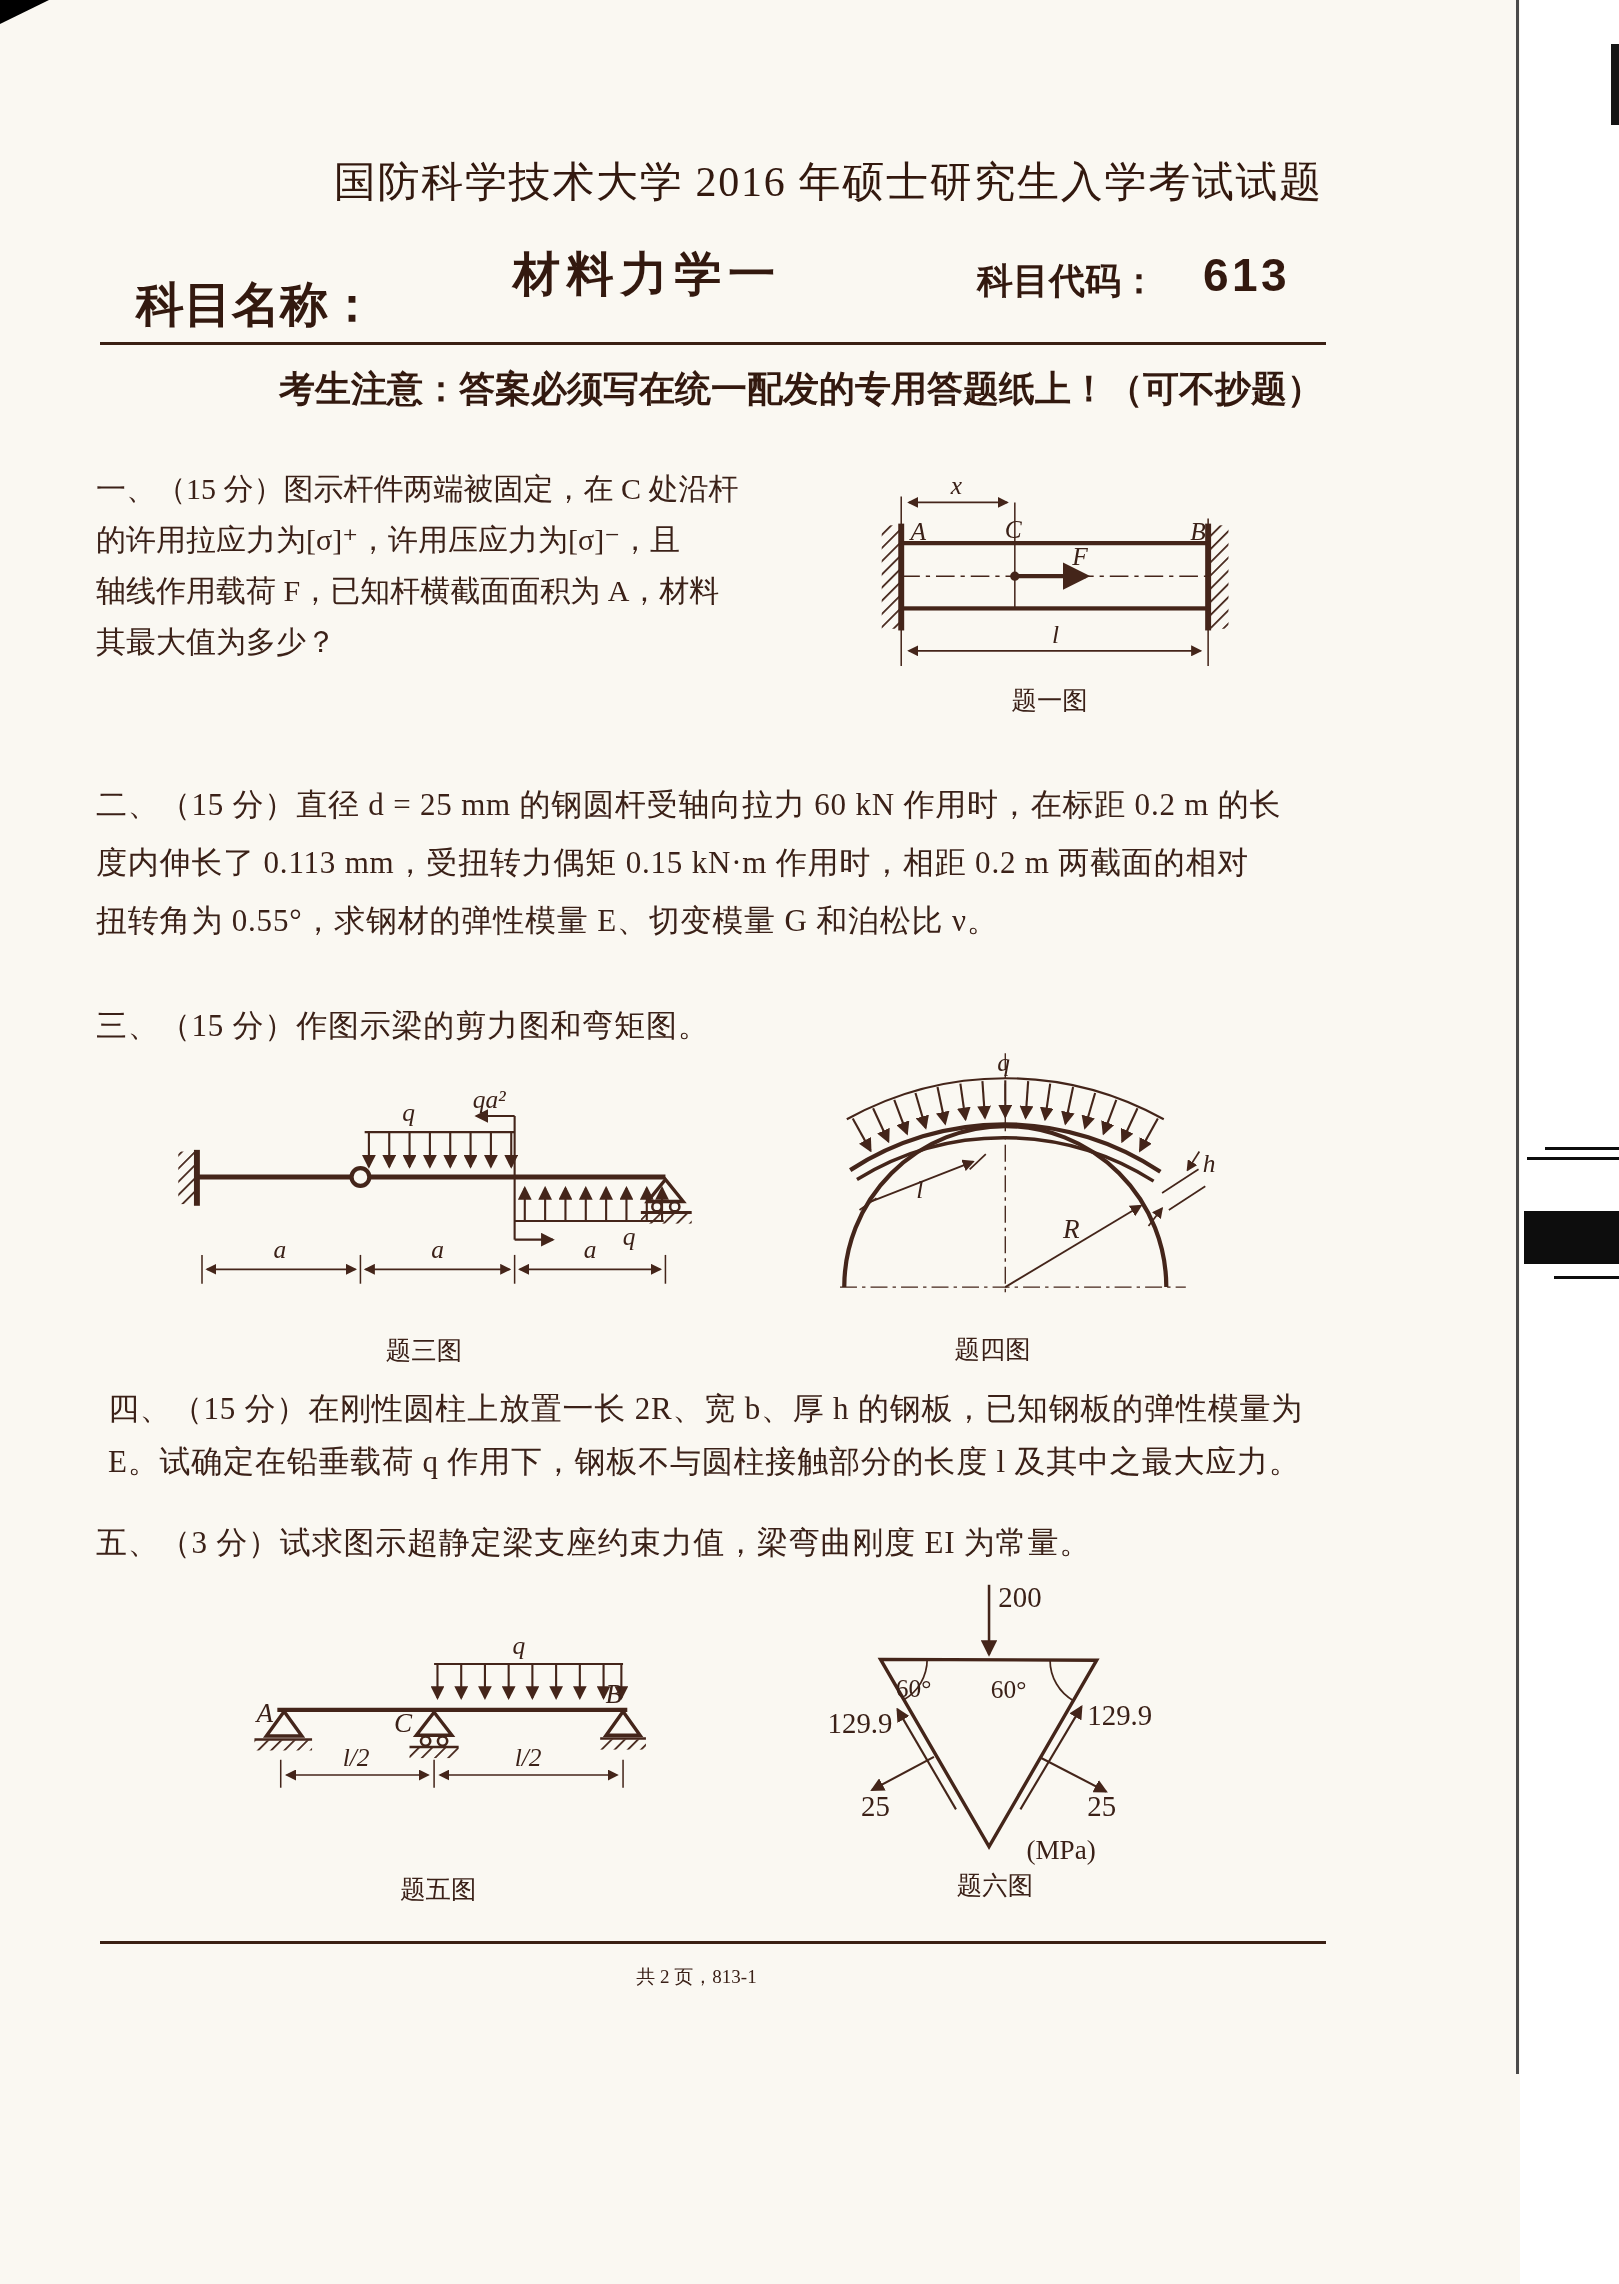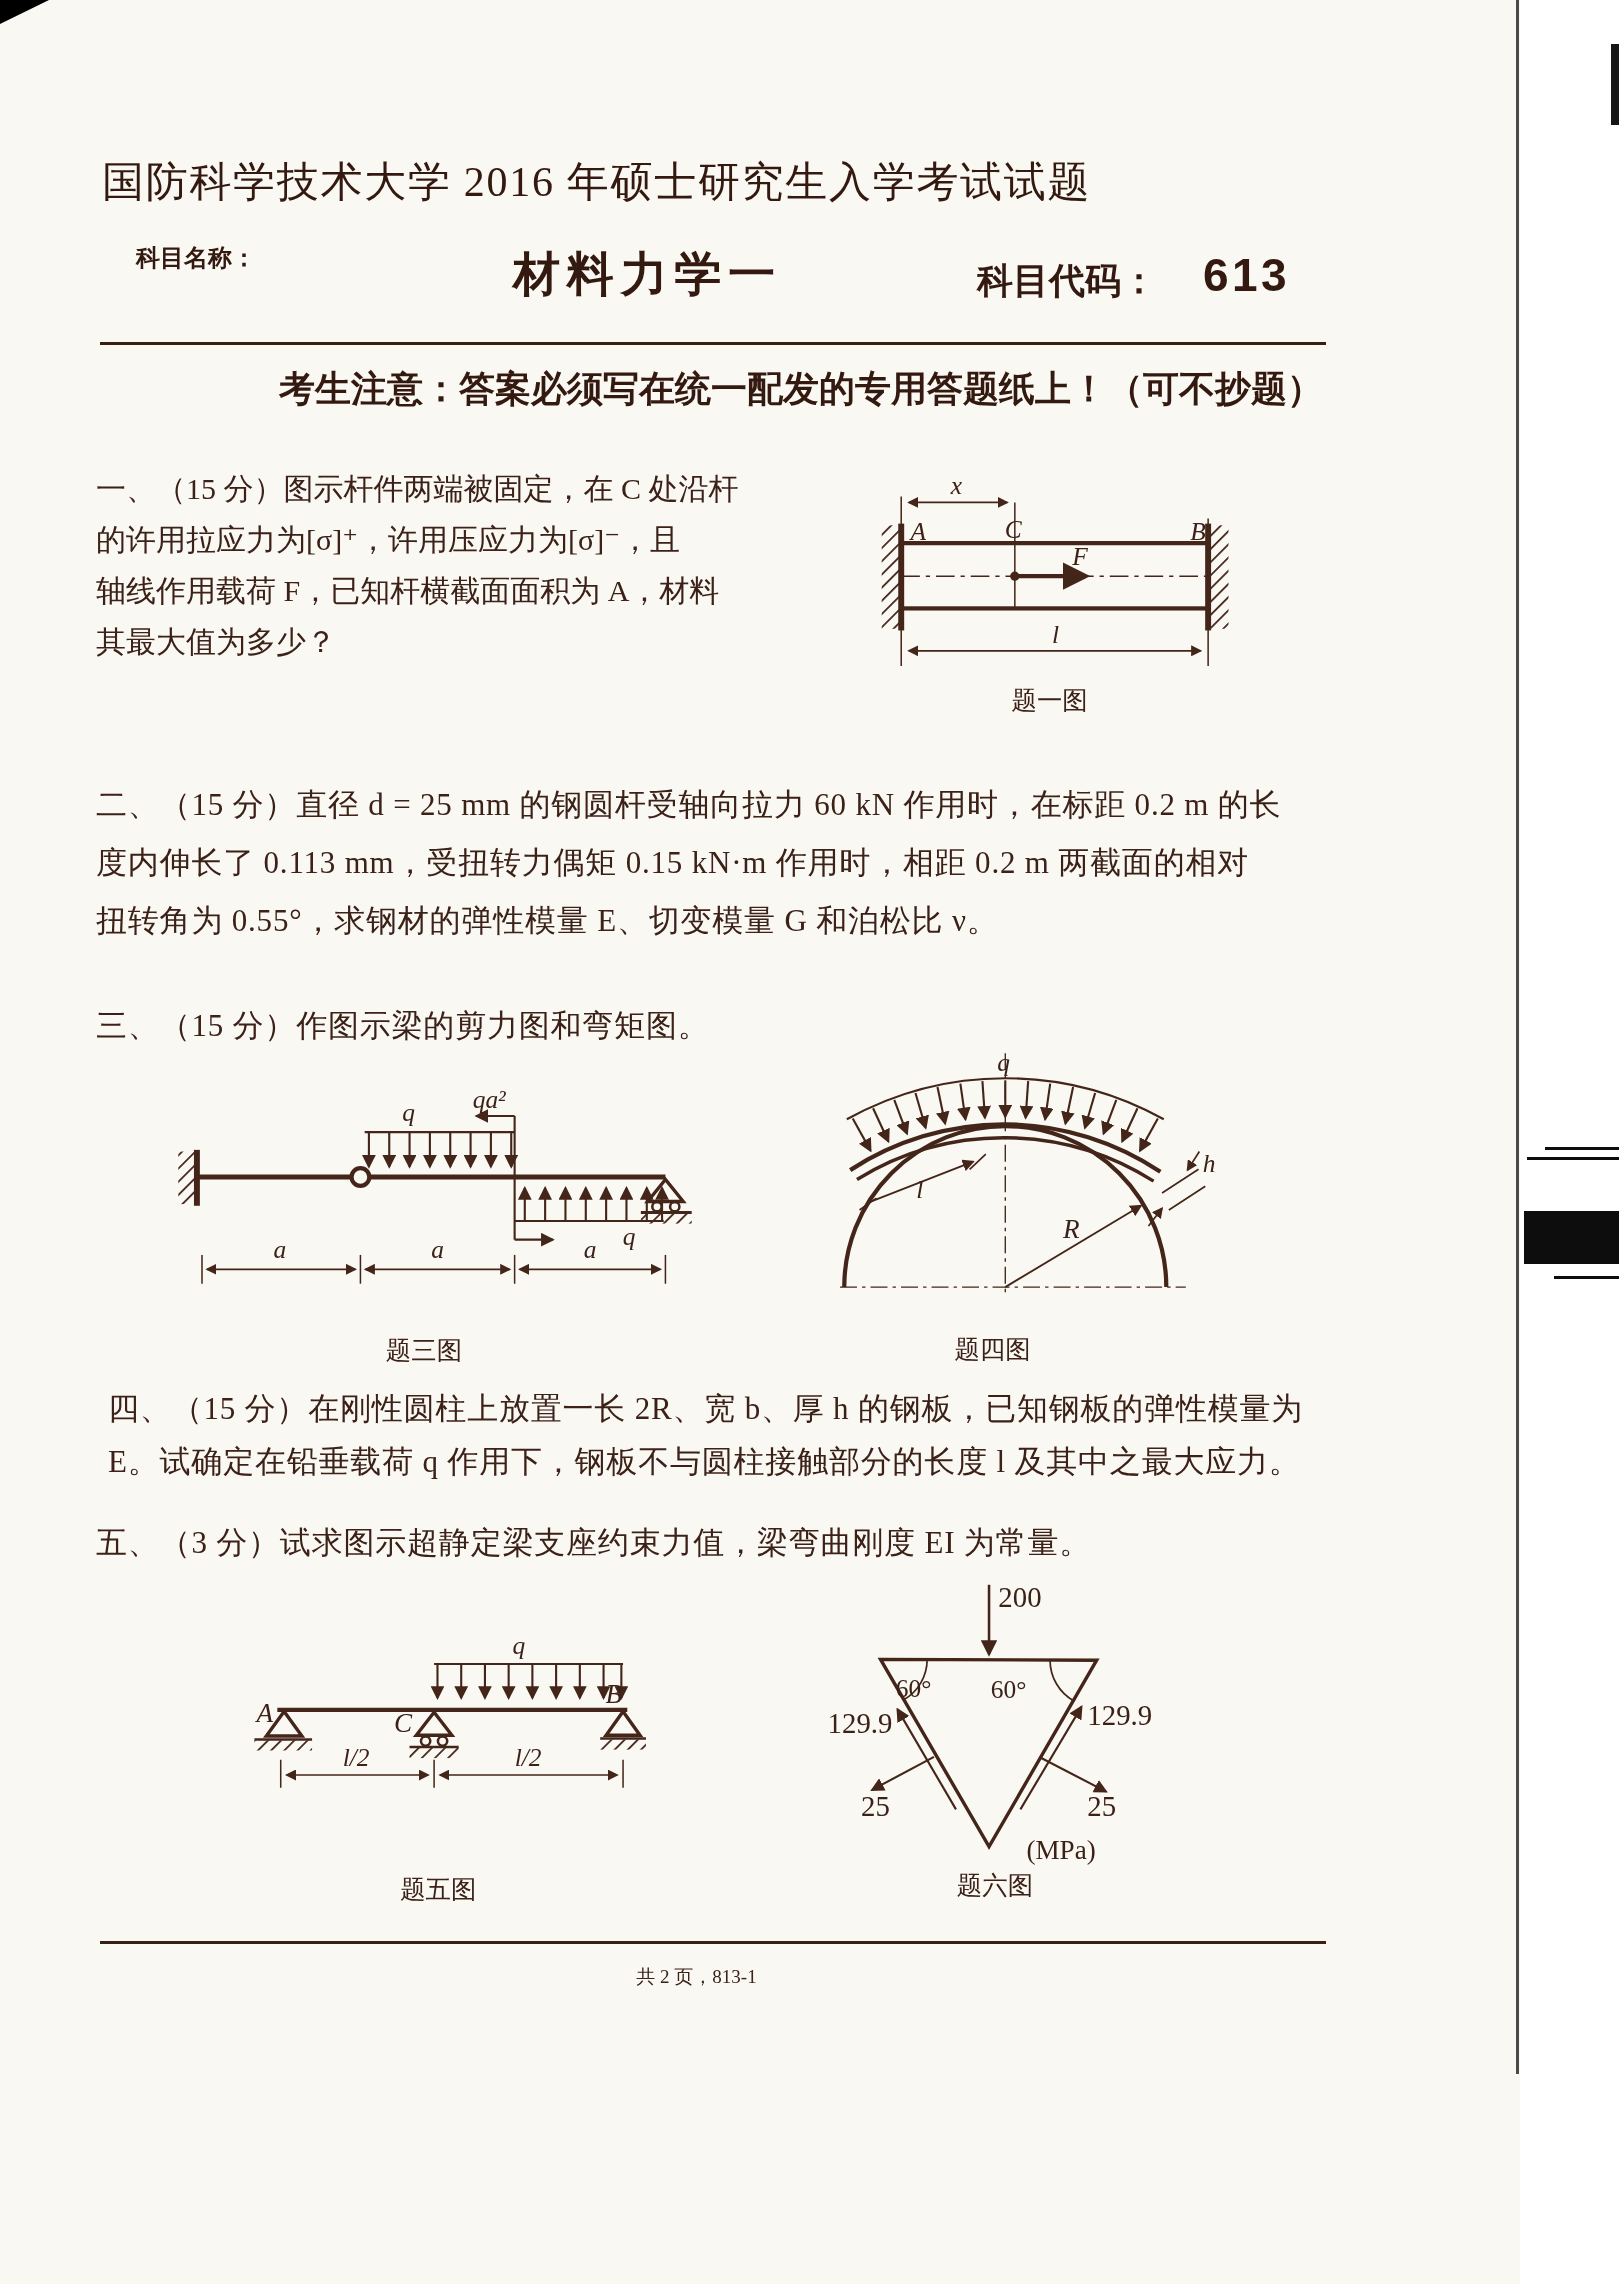--- a/index.html
+++ b/index.html
@@ -1,19 +1,19 @@
 <!DOCTYPE html>
 <html style="font-size:13.6px"><head>
 <meta charset="utf-8">
 <style>
   *{margin:0;padding:0;box-sizing:border-box}
   html,body{width:1620px;height:2284px}
   body{position:relative;background:#faf8f2;font-family:"Liberation Serif","DejaVu Serif",serif;color:#3b2118;overflow:hidden}
   .abs{position:absolute}
-  .title{font-size:42px;letter-spacing:1.7px;text-align:left;color:#33190f;font-weight:500}
+  .title{font-size:42px;letter-spacing:1.7px;text-align:right;color:#33190f;font-weight:500}
   .sans{font-family:"Liberation Sans","DejaVu Sans",sans-serif;font-weight:bold;color:#33190f}
   .rule{background:#3a2014}
   .notice{font-size:36px;text-align:right}
   .ptext{font-size:30px;line-height:51px;white-space:nowrap}
   .ptext2{font-size:31px;line-height:58px;white-space:nowrap;letter-spacing:0.8px}
   .svi{font-family:"Liberation Serif","DejaVu Serif",serif;font-style:italic;font-size:30px;fill:#3b2118}
   .svc{font-family:"Liberation Serif","DejaVu Serif",serif;font-size:30px;fill:#3b2118}
   .svn{font-family:"Liberation Serif","DejaVu Serif",serif;font-size:34px;fill:#3b2118}
   svg{overflow:visible}
   .artifact{background:#0d0d0d}
@@ -26,21 +26,21 @@
     <marker id="arr" viewBox="0 0 10 10" refX="8.5" refY="5" markerWidth="6.5" markerHeight="6.5" orient="auto-start-reverse">
       <path d="M0,0 L10,5 L0,10 z" fill="#44251a"></path>
     </marker>
     <pattern id="hatch" width="11" height="11" patternUnits="userSpaceOnUse" patternTransform="rotate(45)">
       <line x1="1" y1="0" x2="1" y2="11" stroke="#44251a" stroke-width="2.2"></line>
     </pattern>
   </defs>
 </svg>
 
 <div class="abs title" style="left:102px;top:154px;width:1221px">国防科学技术大学 2016 年硕士研究生入学考试试题</div>
-<div class="abs sans" style="left:136px;top:242px;font-size:24px">科目名称：</div>
+<div class="abs sans" style="left:136px;top:273px;font-size:48px">科目名称：</div>
 <div class="abs sans" style="left:513px;top:243px;font-size:47px;letter-spacing:6.8px">材料力学一</div>
 <div class="abs sans" style="left:977px;top:257px;font-size:36px">科目代码：</div>
 <div class="abs sans" style="left:1203px;top:248px;font-size:46px;letter-spacing:3.4px">613</div>
 <div class="abs rule" style="left:100px;top:342px;width:1226px;height:3.4px"></div>
 <div class="abs notice sans" style="left:102px;top:365px;width:1221px">考生注意：答案必须写在统一配发的专用答题纸上！（可不抄题）</div>
 
 <div class="abs ptext" style="left:96px;top:463px">
   <div>一、（15 分）图示杆件两端被固定，在 C 处沿杆</div>
   <div>的许用拉应力为[σ]⁺，许用压应力为[σ]⁻，且</div>
   <div>轴线作用载荷 F，已知杆横截面面积为 A，材料</div>

